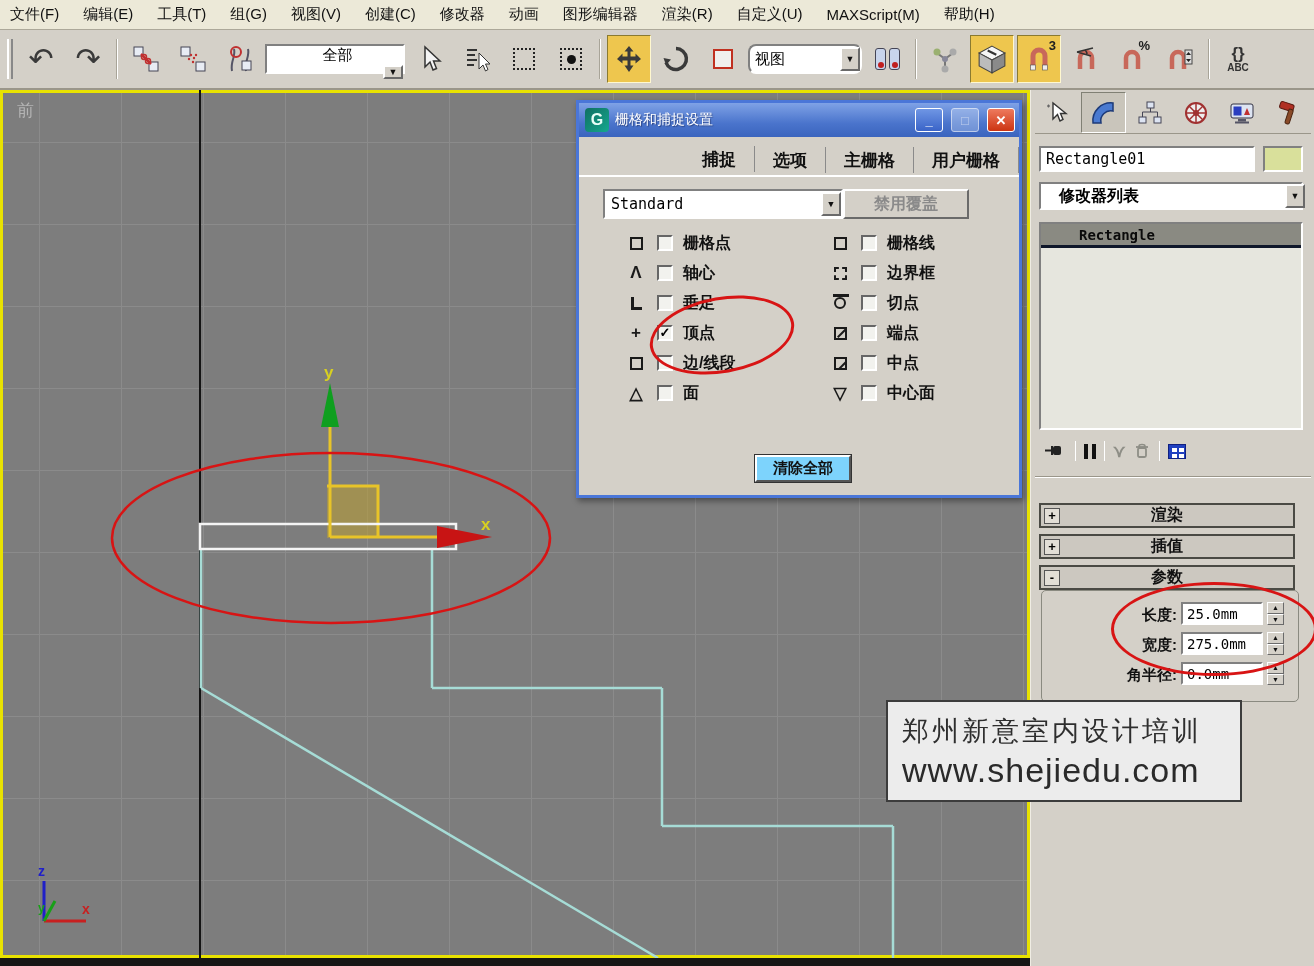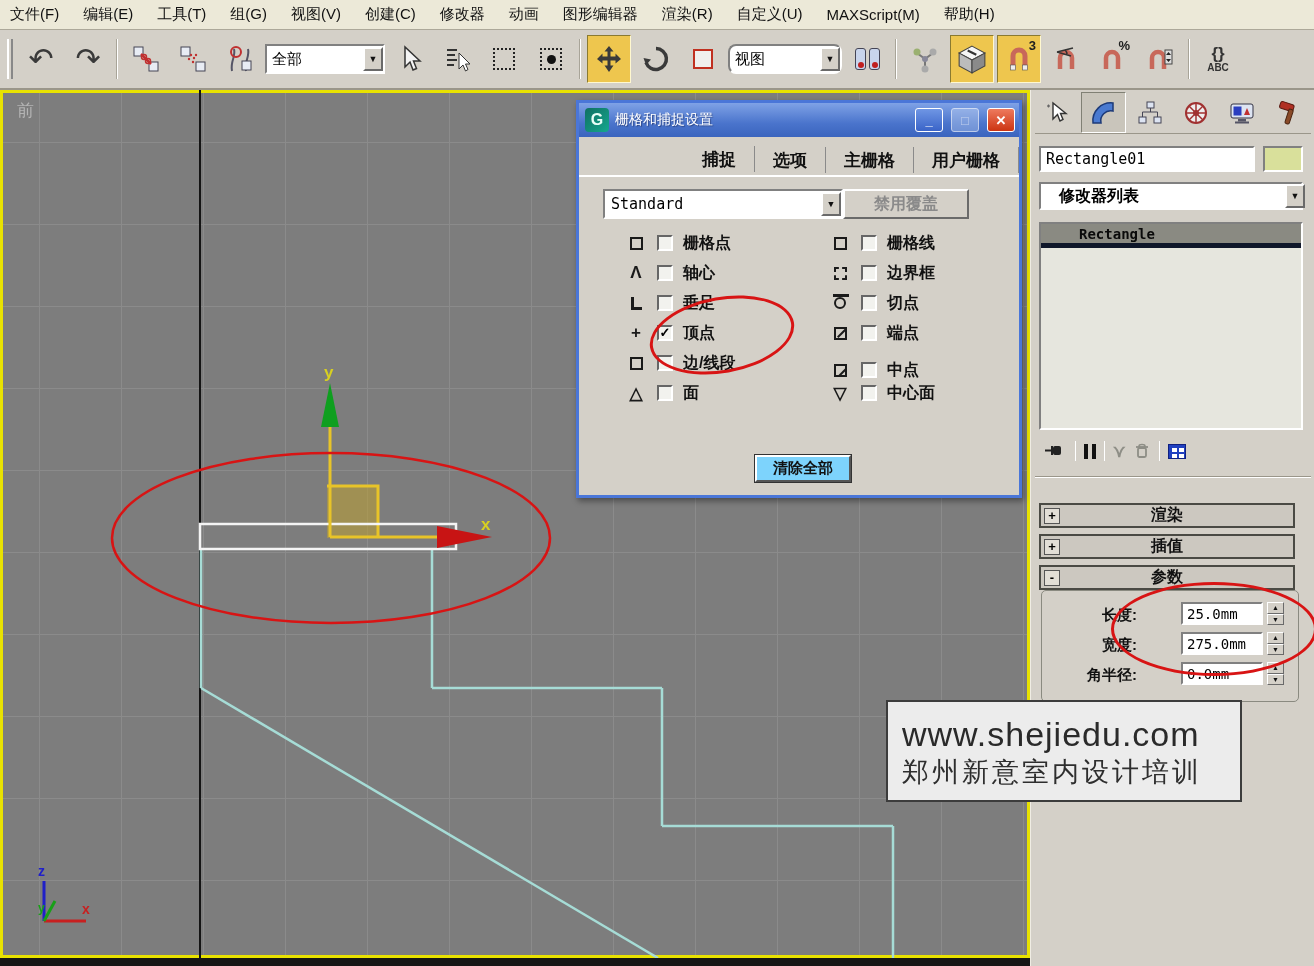--- a/index.html
+++ b/index.html
@@ -100,40 +100,40 @@
     font-size:15px; padding-left:5px; color:#000; }
   #obj-color { position:absolute; left:232px; top:56px; width:40px; height:26px; background:#d9e09b;
     border:2px solid; border-color:#808080 #fff #fff #808080; }
   #mod-list { position:absolute; left:8px; top:92px; width:264px; height:28px; background:#fff;
     border:2px solid; border-color:#808080 #fff #fff #808080; display:flex; align-items:center;
     padding-left:18px; font-size:16px; font-weight:600; }
   #mod-stack { position:absolute; left:8px; top:132px; width:264px; height:208px; background:#e6e6de;
     border:2px solid; border-color:#808080 #fff #fff #808080; }
   .stack-item { height:24px; display:flex; align-items:center; padding-left:38px;
     font-family:"DejaVu Sans Mono",monospace; font-size:14px; font-weight:bold; color:#0a0a0a; }
-  .stack-item.selected { background:#8a8a82; border-bottom:5px solid #0f172a; }
+  .stack-item.selected { background:#8a8a82; border-bottom:3px solid #0f172a; }
   #stack-tools { position:absolute; left:8px; top:346px; width:264px; height:30px; display:flex;
     align-items:center; gap:8px; padding:0 6px; }
   .st-sep { width:1px; height:20px; background:#8a8a80; border-right:1px solid #fff; }
   .st-bars { width:12px; height:15px; border-left:4px solid #111; border-right:4px solid #111; }
   .st-gray { color:#8e8e86; font-size:17px; font-weight:bold; }
   .st-config { width:18px; height:15px; background:#2040c0; border:1px solid #102080; position:relative; }
   .st-config::before { content:""; position:absolute; left:3px; top:3px; width:5px; height:4px; background:#fff; box-shadow:7px 0 0 #fff, 0 6px 0 #fff, 7px 6px 0 #fff; }
   #panel-divider { position:absolute; left:4px; top:386px; width:276px; height:2px; background:#9a968a; border-bottom:1px solid #fff; }
   .rollout { position:absolute; left:8px; width:256px; height:25px; background:#ccc8c0;
     border:2px solid #4a4a44; display:flex; align-items:center; }
   .rollout-toggle { width:16px; height:16px; border:1px solid #555; background:#e2ded6; margin-left:3px;
     display:flex; align-items:center; justify-content:center; font-size:13px; font-weight:bold; }
   .rollout-label { flex:1; text-align:center; font-size:16px; font-weight:700; color:#111; margin-right:19px; }
   #params-box { position:absolute; left:10px; top:500px; width:258px; height:112px;
     border:1px solid #8a8a80; border-radius:5px; }
   .param-row { position:absolute; right:14px; height:24px; display:flex; align-items:flex-end; gap:4px; }
   .param-label { font-size:15px; font-weight:700; color:#111; white-space:nowrap; }
   .param-field { width:82px; height:23px; background:#fff; border:2px solid; border-color:#808080 #fff #fff #808080;
-    font-family:"DejaVu Sans Mono",monospace; font-size:14px; padding-left:4px; color:#000;margin-left:40px; }
+    font-family:"DejaVu Sans Mono",monospace; font-size:14px; padding-left:4px; color:#000; }
   .spinner { width:17px; height:23px; display:flex; flex-direction:column; }
   .spin-btn { flex:1; background:#d4d0c8; border:1px solid; border-color:#fff #6a6a6a #6a6a6a #fff;
     font-size:7px; line-height:1; display:flex; align-items:center; justify-content:center; color:#111; }
 
   
   #watermark { position:absolute; left:886px; top:700px; width:356px; height:102px; background:#ececec;
     border:2px solid #3c3c3c; z-index:20; display:flex; flex-direction:column; justify-content:center;
     padding-left:14px; }
   #wm-line1 { font-family:"Liberation Serif",serif; font-size:27px; color:#2e2e2e; letter-spacing:3px; }
   #wm-line2 { font-size:34px; color:#2a2a2a; letter-spacing:1px; margin-top:2px; }
@@ -189,21 +189,21 @@
       </svg>
   </div>
   <div class="tb-btn">
     <svg width="28" height="28" viewBox="0 0 28 28">
         <path d="M6 26 C4 16 10 12 8 4" stroke="#556" stroke-width="2" fill="none"></path>
         <path d="M20 26 C18 16 24 12 22 4" stroke="#556" stroke-width="2" fill="none"></path>
         <circle cx="10" cy="7" r="5" fill="none" stroke="#c03030" stroke-width="2"></circle>
         <rect x="16" y="16" width="9" height="9" fill="#e8ecf4" stroke="#445"></rect>
       </svg>
   </div>
-  <div class="tb-combo" style="width:120px;">
+  <div class="tb-combo" style="width:140px;flex-direction:column;">
     <span>全部</span>
     <span class="combo-arrow">▼</span>
   </div>
   <div class="tb-btn">
     <svg width="26" height="28" viewBox="0 0 26 28">
         <path d="M8 2 L8 22 L13 17 L16 25 L19.5 23.5 L16.5 16 L23 16 Z" fill="#f4f4f4" stroke="#333" stroke-width="1.5"></path>
       </svg>
   </div>
   <div class="tb-btn">
     <svg width="28" height="28" viewBox="0 0 28 28">
@@ -431,21 +431,21 @@
     <span class="checkbox"></span>
     <span class="snap-label">切点</span>
   </div>
   <div class="snap-row" style="left:250px; top:218px;">
     <span class="snap-glyph">
         <span class="g-diag-part"></span>
       </span>
     <span class="checkbox"></span>
     <span class="snap-label">端点</span>
   </div>
-  <div class="snap-row" style="left:250px; top:248px;margin-top:7px;">
+  <div class="snap-row" style="left:250px; top:248px;">
     <span class="snap-glyph">
         <span class="g-diag-full"></span>
       </span>
     <span class="checkbox"></span>
     <span class="snap-label">中点</span>
   </div>
   <div class="snap-row" style="left:250px; top:278px;">
     <span class="snap-glyph g-text">▽</span>
     <span class="checkbox"></span>
     <span class="snap-label">中心面</span>
@@ -576,15 +576,15 @@
       <span class="spinner">
           <span class="spin-btn">▲</span>
           <span class="spin-btn">▼</span>
         </span>
     </div>
   </div>
   <div class="red-ellipse" style="left:80px; top:492px; width:206px; height:94px;"></div>
 </div>
 
 <div id="watermark">
+  <div id="wm-line1">郑州新意室内设计培训</div>
   <div id="wm-line2">www.shejiedu.com</div>
-  <div id="wm-line1">郑州新意室内设计培训</div>
 </div>
 
 </body></html>

